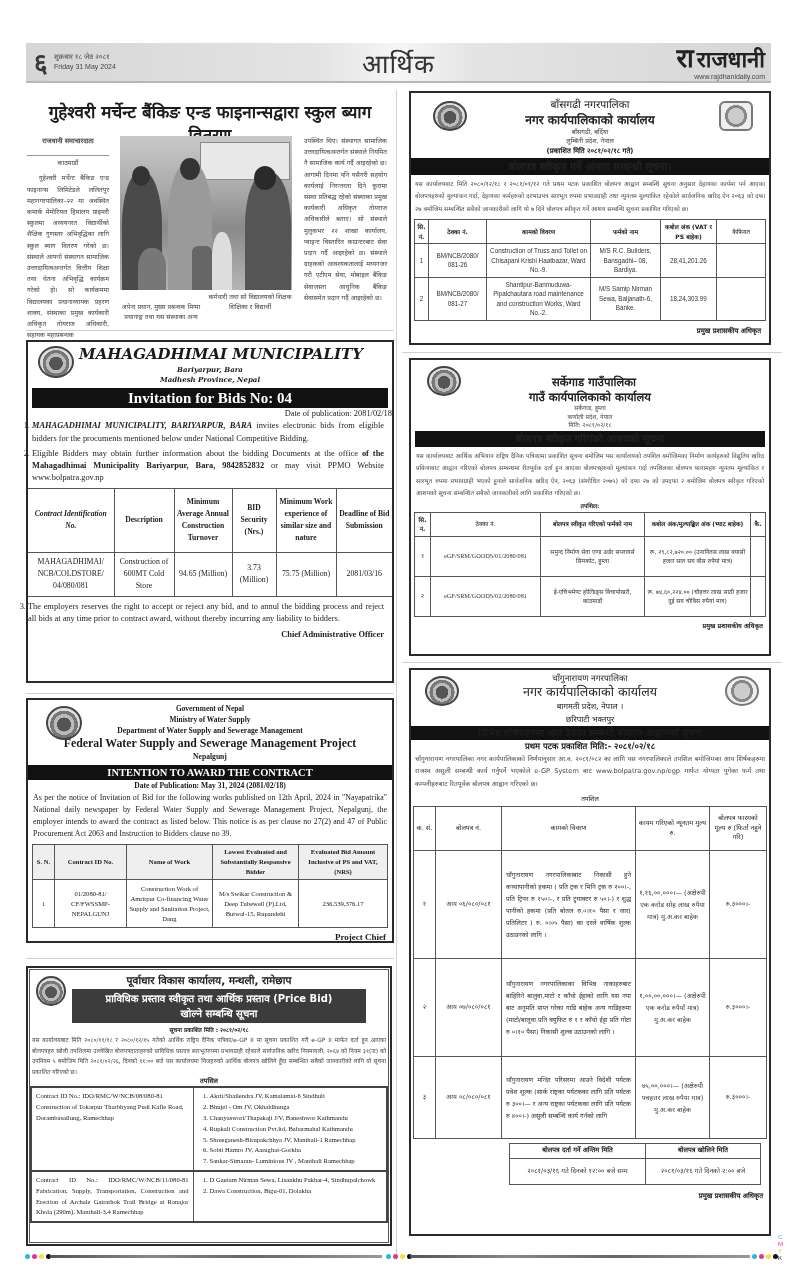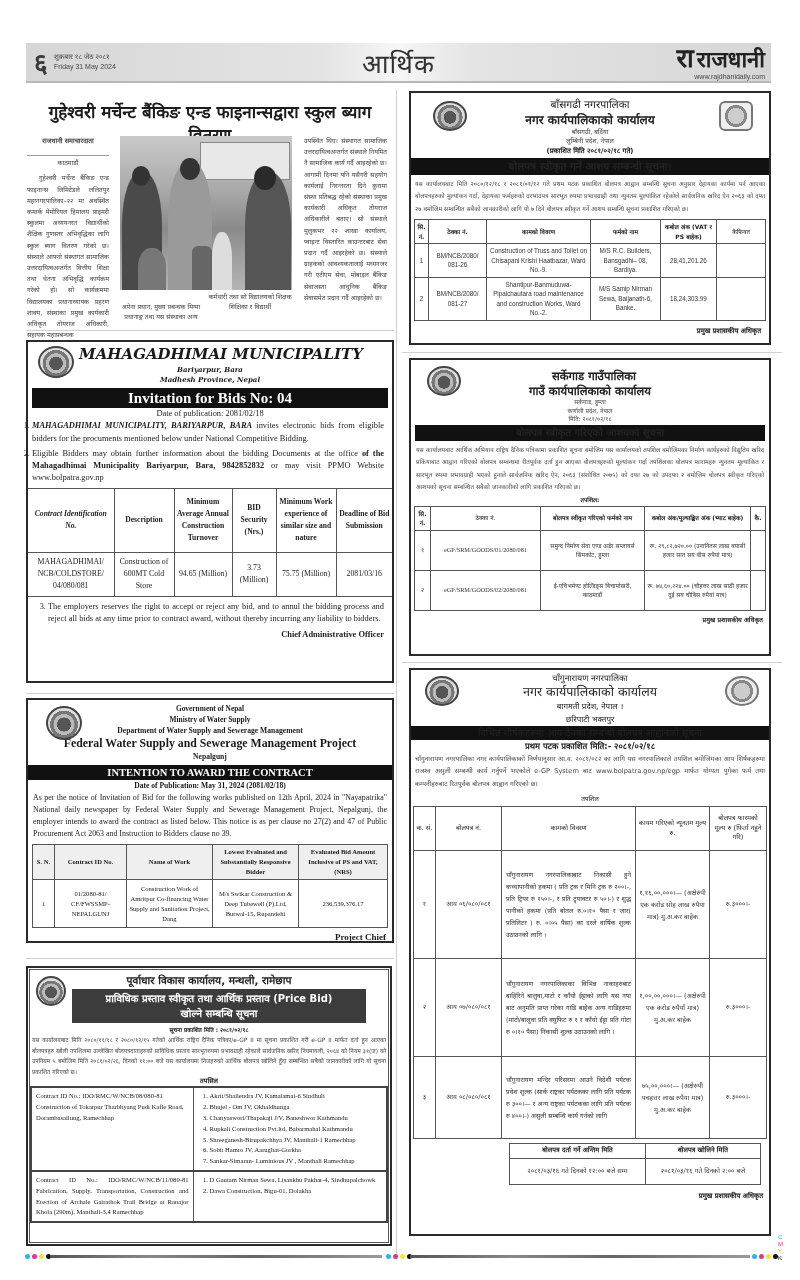--- a/index.html
+++ b/index.html
@@ -154,21 +154,21 @@
   <div class="np sig" style="font-size:6.8px; padding:5px 8px 0 0;">प्रमुख प्रशासकीय अधिकृत</div>
 </section>
 <div class="sep-line" style="left:402px; top:352px; width:380px;"></div>
 
 <section class="box" style="left:26px; top:340px; width:368px; height:343px;">
   <div class="seal" style="left:10px; top:4px; width:36px; height:32px;"></div>
   <div class="center mg-title1" style="margin-top:3px; padding-left:22px;">MAHAGADHIMAI MUNICIPALITY</div>
   <div class="center mg-sub" style="margin-top:2px;">Bariyarpur, Bara</div>
   <div class="center mg-sub">Madhesh Province, Nepal</div>
   <div class="bar" style="margin:3px 4px 0 4px; font-size:15px; line-height:20px; font-family:'Liberation Serif', serif;">Invitation for Bids No: 04</div>
-  <div class="center mg-body" style="text-align:center;">Date of publication: 2081/02/18</div>
+  <div class="center mg-body" style="text-align:right;">Date of publication: 2081/02/18</div>
   <ol class="mg-body" style="padding:0 8px 0 4px;">
     <li style="margin-bottom:3px;"><b><i>MAHAGADHIMAI MUNICIPALITY, BARIYARPUR, BARA</i></b><span> invites electronic bids from eligible bidders for the procuments mentioned below under National Competitive Bidding.</span></li>
     <li><span>Eligible Bidders may obtain further information about the bidding Documents at the office </span><b>of the Mahagadhimai Municipality Bariyarpur, Bara, 9842852832</b><span> or may visit PPMO Website www.bolpatra.gov.np</span></li>
   </ol>
   <table class="mg-table" style="margin-top:3px; border-left:none; border-right:none;">
     <tbody>
         <tr style="height:64px;">
       <th style="width:86px; border-left:none;font-style:italic;">Contract Identification No.</th>
       <th style="width:60px;">Description</th>
       <th style="width:58px;">Minimum Average Annual Construction Turnover</th>
@@ -179,30 +179,30 @@
     <tr style="height:44px;">
       <td style="border-left:none;">MAHAGADHIMAI/ NCB/COLDSTORE/ 04/080/081</td>
       <td>Construction of 600MT Cold Store</td>
       <td>94.65 (Million)</td>
       <td>3.73 (Million)</td>
       <td>75.75 (Million)</td>
       <td style="border-right:none;">2081/03/16</td>
     </tr>
   </tbody>
     </table>
-  <ol start="3" class="mg-body" style="padding:4px 8px 0 20px;">
+  <ol start="3" class="mg-body" style="padding:4px 8px 0 0;">
     <li>The employers reserves the right to accept or reject any bid, and to annul the bidding process and reject all bids at any time prior to contract award, without thereby incurring any liability to bidders.</li>
   </ol>
   <div class="sig mg-body" style="text-align:right; padding-right:8px; margin-top:4px; font-weight:bold;">Chief Administrative Officer</div>
 </section>
 <div class="sep-line" style="left:26px; top:693px; width:368px;"></div>
 
 <section class="box" style="left:409px; top:358px; width:362px; height:298px;">
   <div class="seal" style="left:16px; top:6px;"></div>
-  <div class="np center" style="margin-top:8px; font-size:11.5px; font-weight:bold;padding-left:8px;">सर्केगाड गाउँपालिका</div>
+  <div class="np center" style="margin-top:14px; font-size:11.5px; font-weight:bold;padding-left:8px;">सर्केगाड गाउँपालिका</div>
   <div class="np center" style="font-size:11.5px; font-weight:bold;">गाउँ कार्यपालिकाको कार्यालय</div>
   <div class="np center" style="font-size:6px; line-height:8.5px; color:#444;">सर्केगाड, हुम्ला</div>
   <div class="np center" style="font-size:6px; line-height:8.5px; color:#444;">कर्णाली प्रदेश, नेपाल</div>
   <div class="np center" style="font-size:6px; line-height:8.5px; color:#444;">मिति: २०८१/०२/१८</div>
   <div class="bar np" style="font-size:10px; line-height:16px; margin:1px 4px 3px;">बोलपत्र स्वीकृत गरिएको आशयको सूचना</div>
   <p class="np np-small" style="padding:0 5px; line-height:12.5px;">यस कार्यालयबाट आर्थिक अभियान राष्ट्रिय दैनिक पत्रिकामा प्रकाशित सूचना बमोजिम यस कार्यालयको तपशिल बमोजिमका निर्माण कार्यहरुको विद्युतिय खरिद प्रकियाबाट आह्वान गरिएको बोलपत्र सम्बन्धमा रीतपूर्वक दर्ता हुन आएका बोलपत्रहरुको मूल्यांकन गर्दा तपशिलका बोलपत्र फारामहरु न्युनतम मूल्यांकित र सारभूत रुपमा प्रभावग्राही भएको हुनाले सार्वजनिक खरिद ऐन, २०६३ (संशोधित २०७५) को दफा २७ को उपदफा २ बमोजिम बोलपत्र स्वीकृत गरिएको आशयको सूचना सम्बन्धित सबैको जानकारीको लागि प्रकाशित गरिएको छ।</p>
   <div class="np center" style="font-size:6px; font-weight:bold; margin:2px 0;">तपशिल:</div>
   <table class="np-table" style="width:352px; margin:0 auto;">
     <tbody>
         <tr style="height:24px;">

